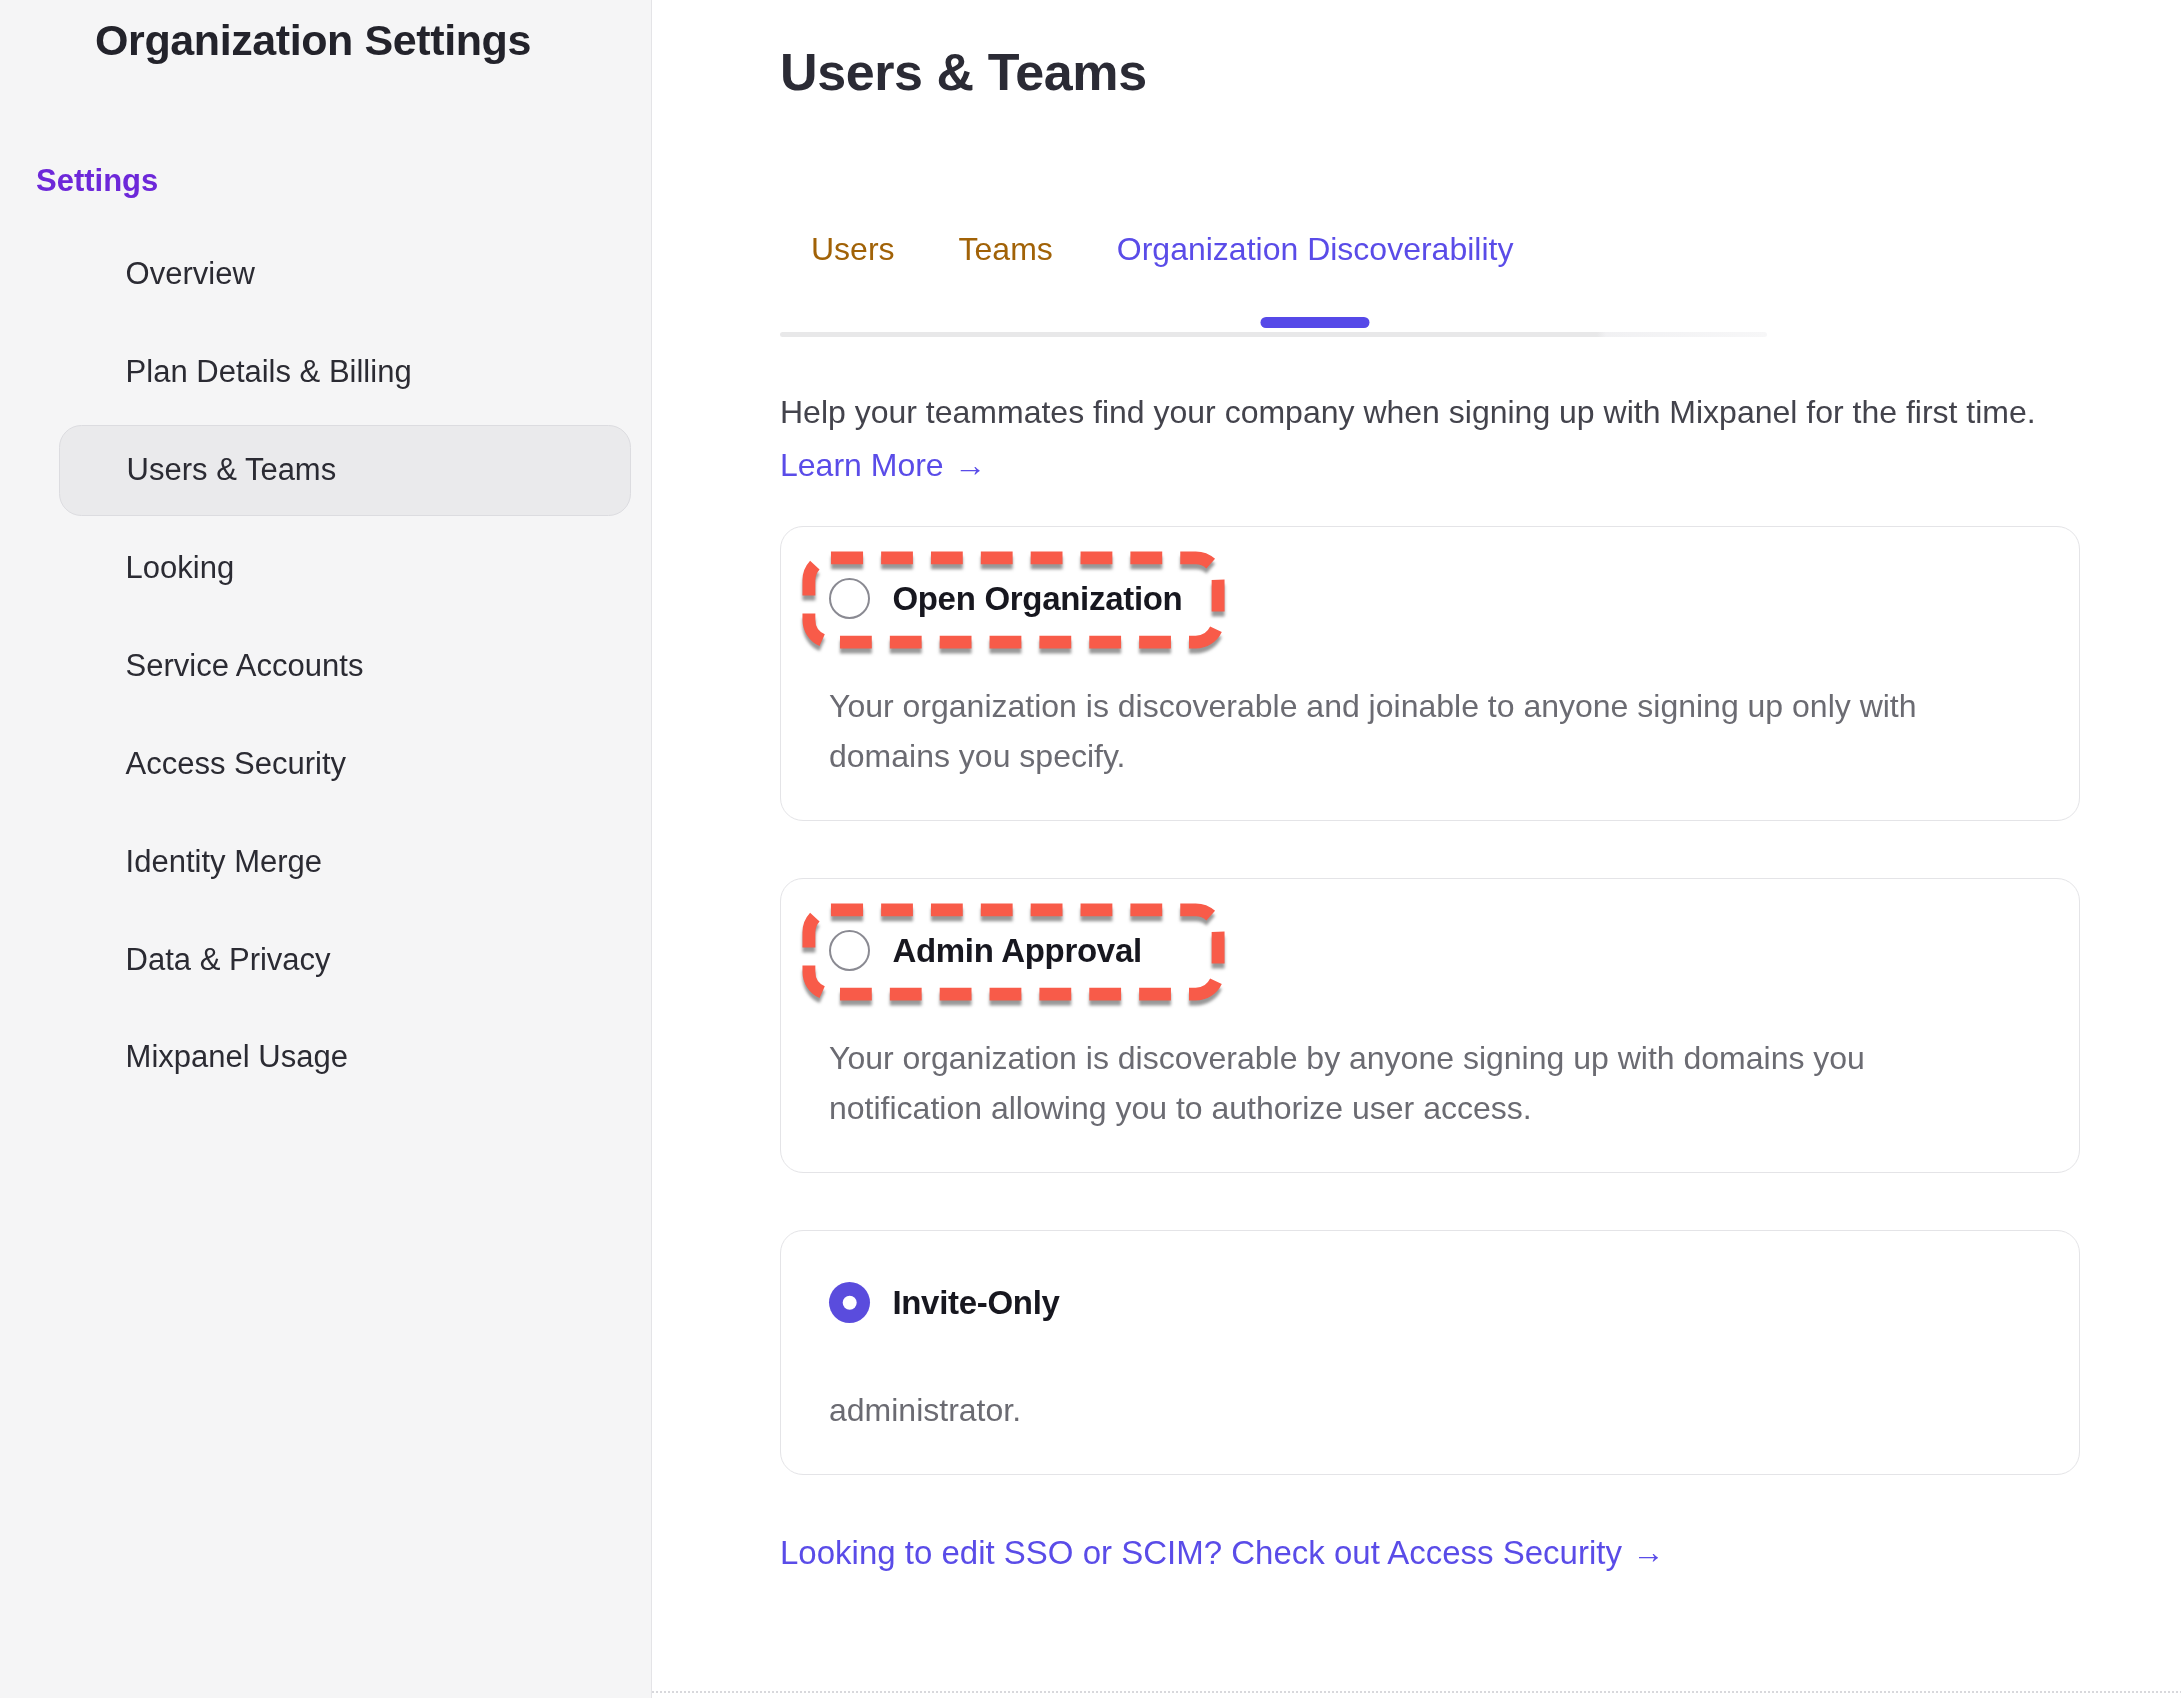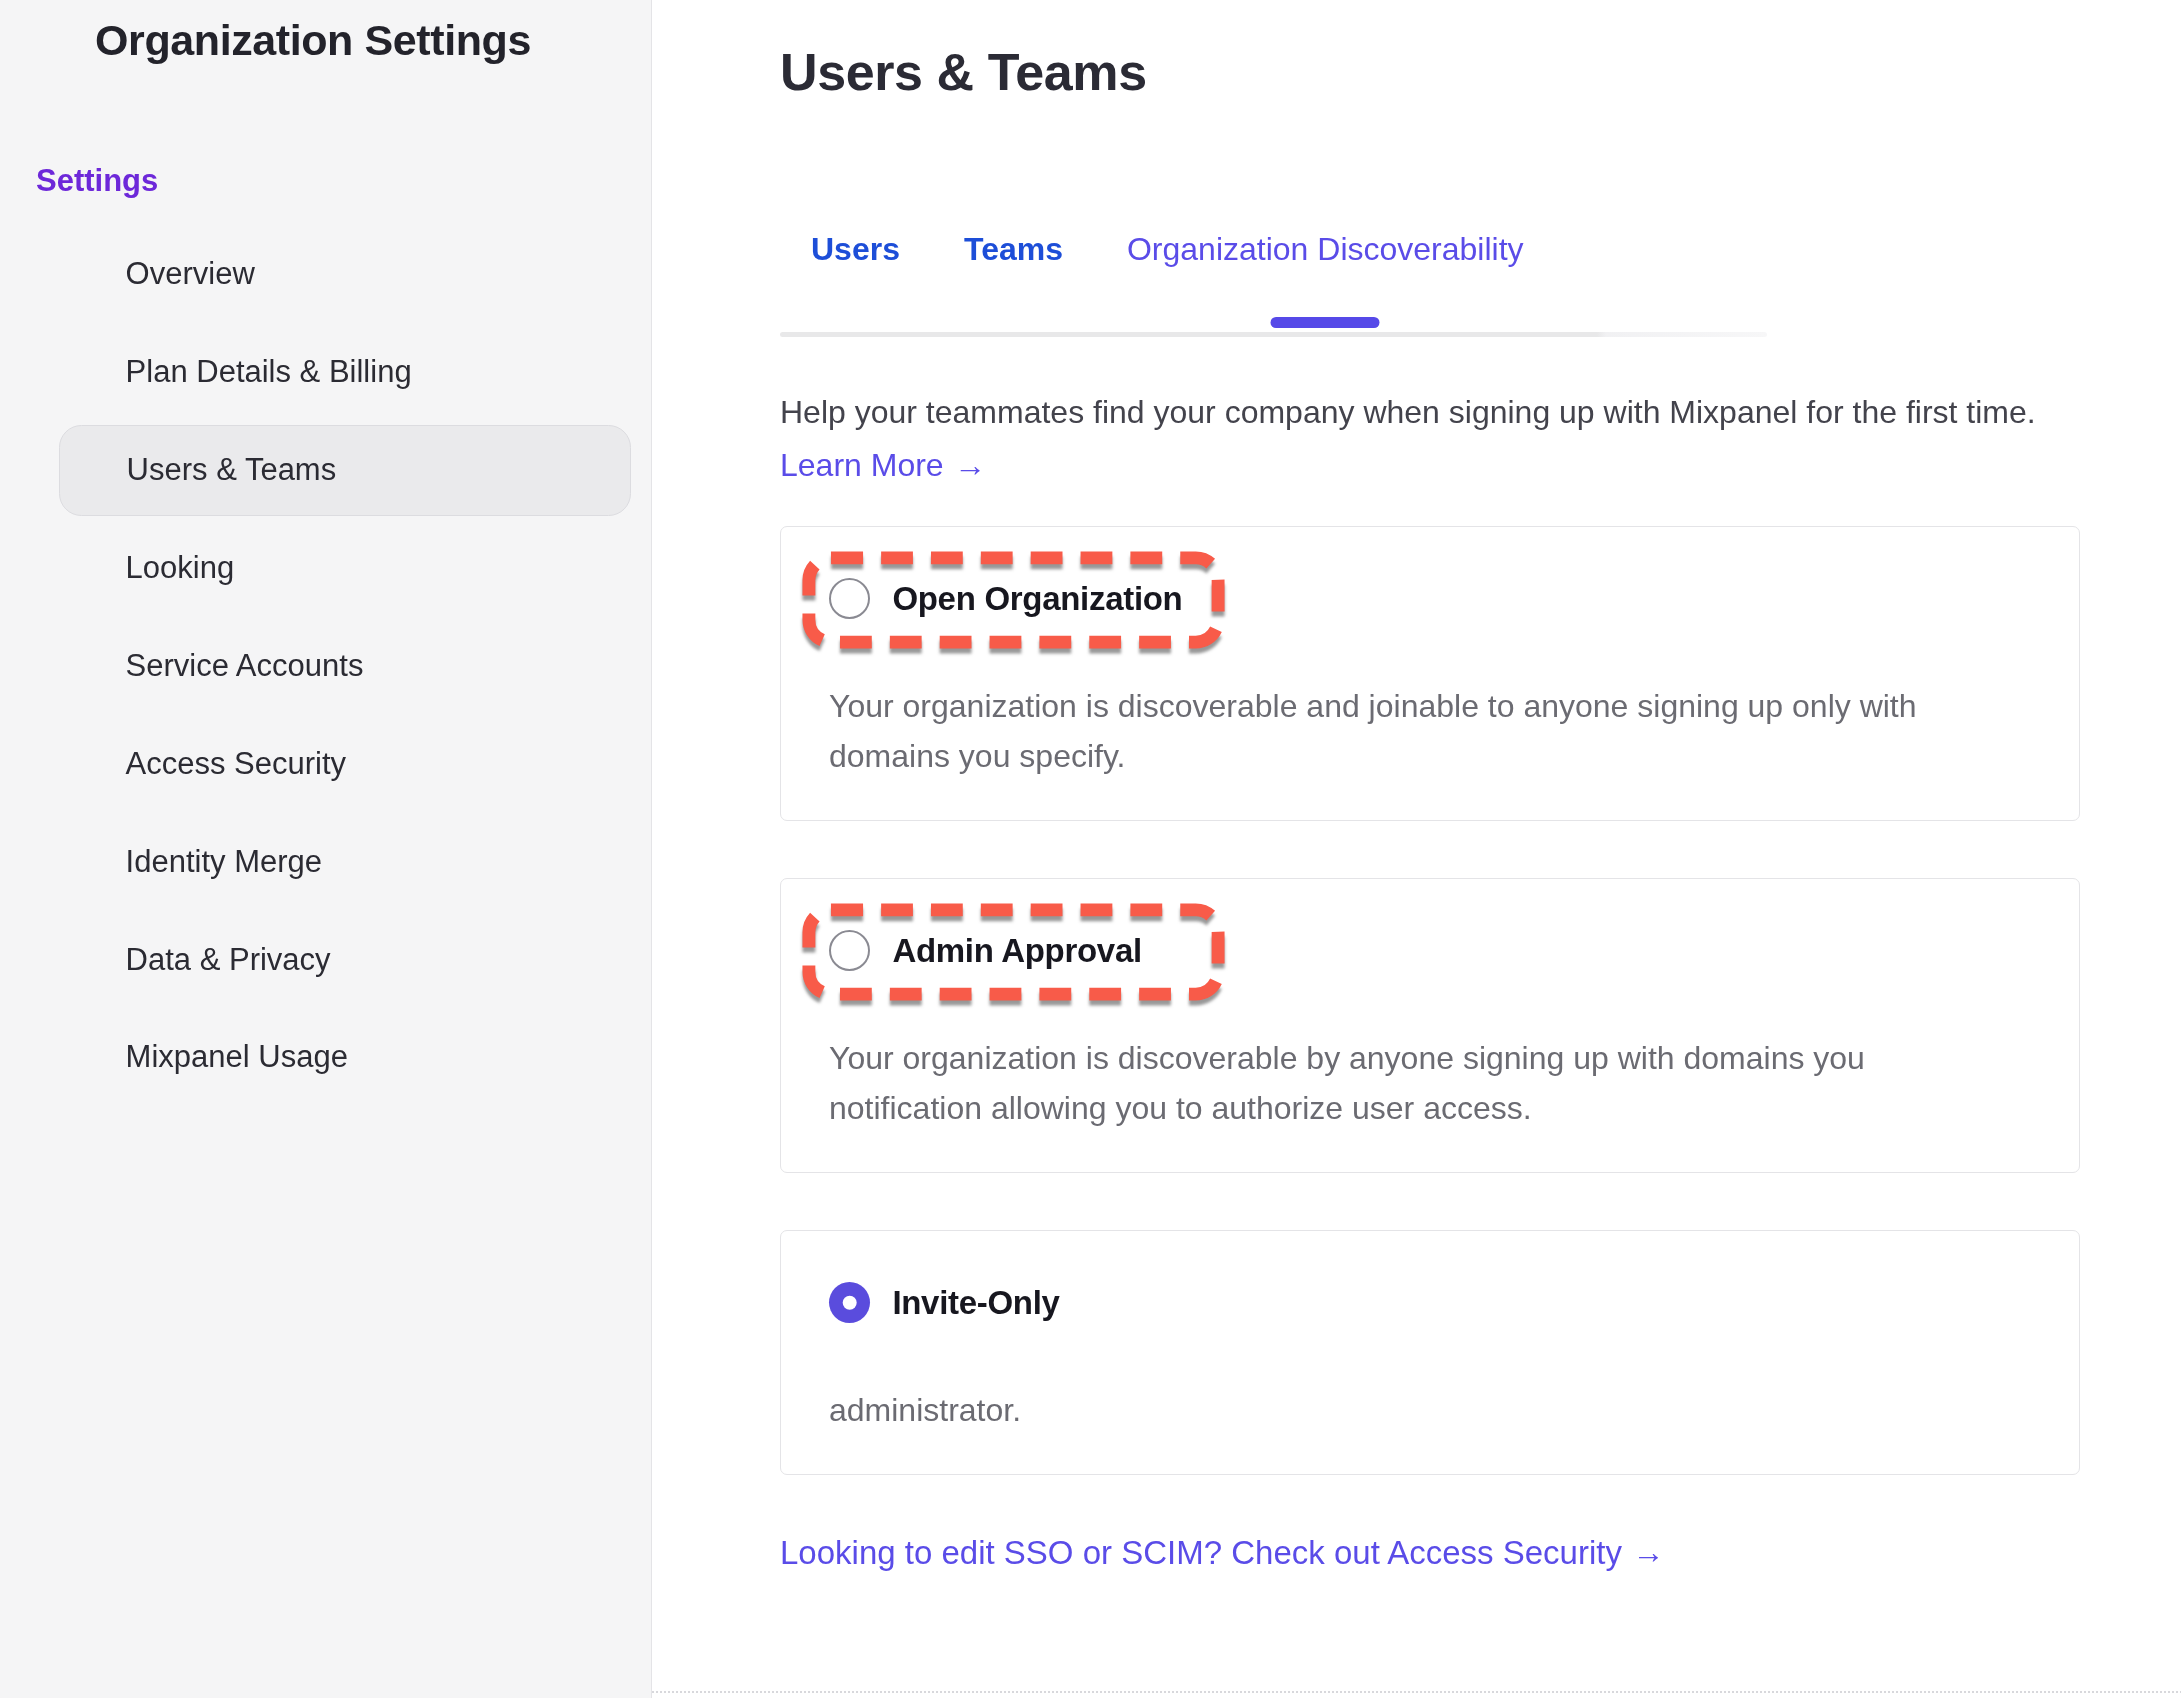--- a/index.html
+++ b/index.html
@@ -47,22 +47,22 @@
   }
   .main-title {
     font-size:52px; line-height:62px; font-weight:700;
     color:#2b2b35; letter-spacing:-0.4px;
   }
 
   .tabbar { margin-top:126px; }
   .tabs { display:flex; gap:64px; padding-left:31px; }
   .tab {
     position:relative;
-    font-size:32px; line-height:41px; font-weight:700;
-    color:#1d4ed8; cursor:pointer; white-space:nowrap;
+    font-size:32px; line-height:41px; font-weight:400;
+    color:#a16207; cursor:pointer; white-space:nowrap;
   }
   .tab.active { color:#5a4ce8; font-weight:400; }
   .tab.active::after {
     content:""; position:absolute;
     top:calc(100% + 47px); left:50%; transform:translateX(-50%);
     width:109px; height:11.2px; border-radius:6.9px;
     background:#5649e8;
   }
   .track {
     margin-top:62px;
@@ -81,21 +81,21 @@
     font-size:32px; line-height:38px; color:#5a4ce8;
     display:flex; align-items:center; gap:10.3px;
     width:max-content; cursor:pointer;
   }
   .arrow { font-size:32px; }
 
   .cards { margin-top:42px; width:1300px; display:flex; flex-direction:column; gap:57px; }
   .card {
     background:#ffffff;
     border:1.7px solid #e4e4e7;
-    border-radius:7px;
+    border-radius:23px;
     padding:51px 48px 39px 48px;
   }
   .option-row {
     position:relative;
     display:flex; align-items:center; gap:22.4px;
     width:max-content; cursor:pointer;
   }
   .radio {
     width:41px; height:41px; border-radius:50%;
     flex:none;

